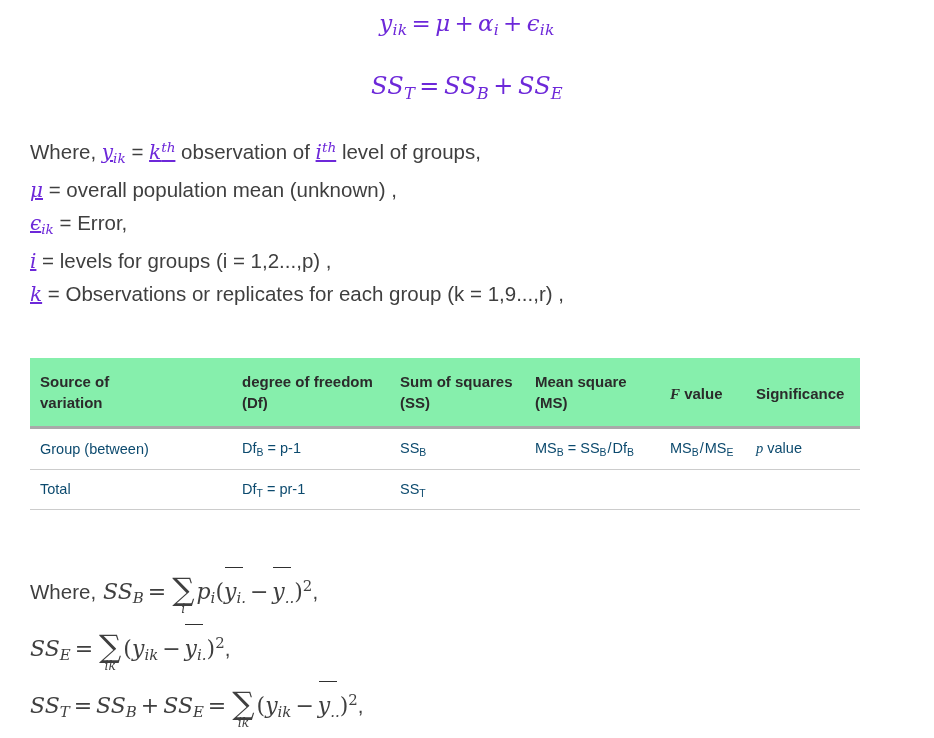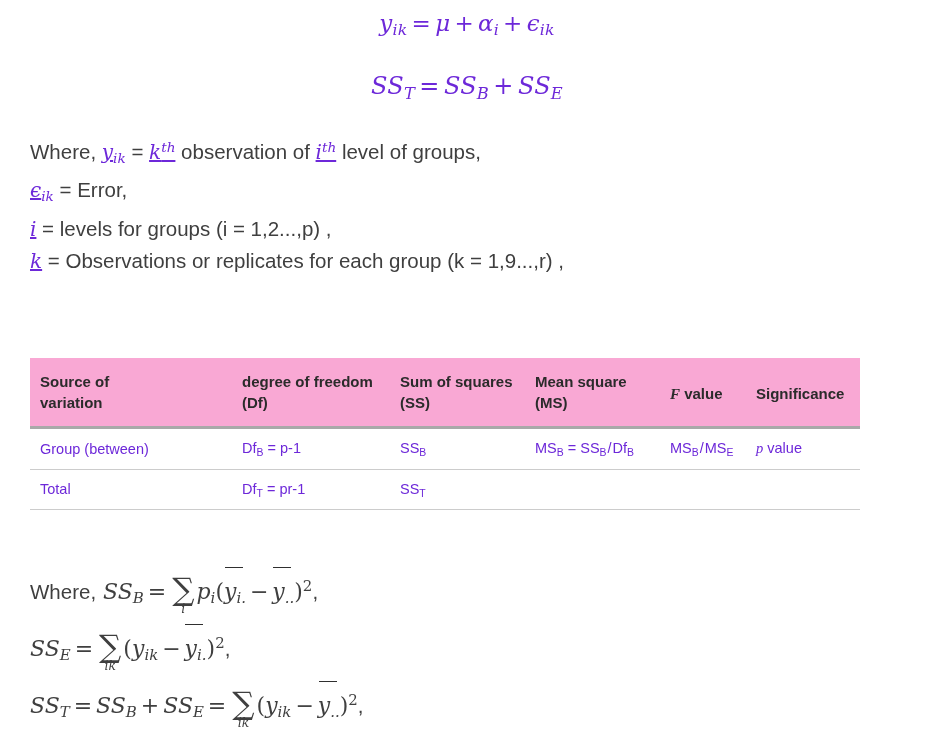--- a/index.html
+++ b/index.html
@@ -62,36 +62,36 @@
   
   .anova-table {
     position: absolute;
     left: 30px;
     top: 358px;
     width: 830px;
     border-collapse: collapse;
     table-layout: fixed;
   }
   .anova-table thead tr {
-    background: #f9a8d4;
+    background: #86efac;
   }
   .anova-table th {
     font-size: 15px;
     font-weight: bold;
     color: #2b2b2b;
     text-align: left;
     vertical-align: top;
     padding: 13px 6px 13px 0;
     line-height: 21px;
     border-bottom: 3px solid #a9a9a9;
   }
   .anova-table th:first-child { padding-left: 10px; }
   .anova-table td {
     font-size: 14.5px;
-    color: #6d28d9;
+    color: #0c4a6e;
     text-align: left;
     vertical-align: middle;
     padding: 11px 6px 11px 0;
     border-bottom: 1px solid #cccccc;
     white-space: nowrap;
   }
   .anova-table td:first-child { padding-left: 10px; }
   .anova-table tbody tr:last-child td { border-bottom: 1px solid #cccccc; }
 
   .c1 { width: 212px; }
@@ -191,20 +191,24 @@
   <div class="def-line">
     <span>Where,</span>
     <span class="math">y<sub class="m">ik</sub></span>
     = <span class="math">k<sup class="m">th</sup></span>
     observation of
     <span class="math">i<sup class="m">th</sup></span>
     level of groups,
     
   </div>
 
+  <div class="def-line">
+    <span class="math">μ</span>
+    <span>= overall population mean (unknown) ,</span>
+  </div>
 
 
   <div class="def-line">
     <span class="math">ϵ<sub class="m">ik</sub></span>
     <span>= Error,</span>
   </div>
 
   <div class="def-line">
     <span class="math">i</span>
     <span>= levels for groups (i = 1,2...,p) ,</span>

